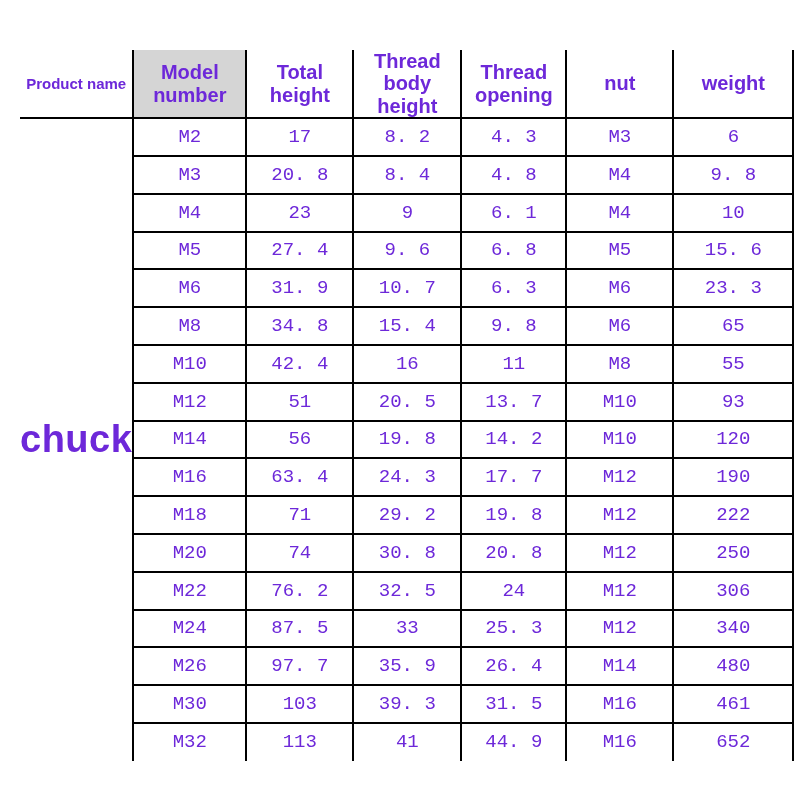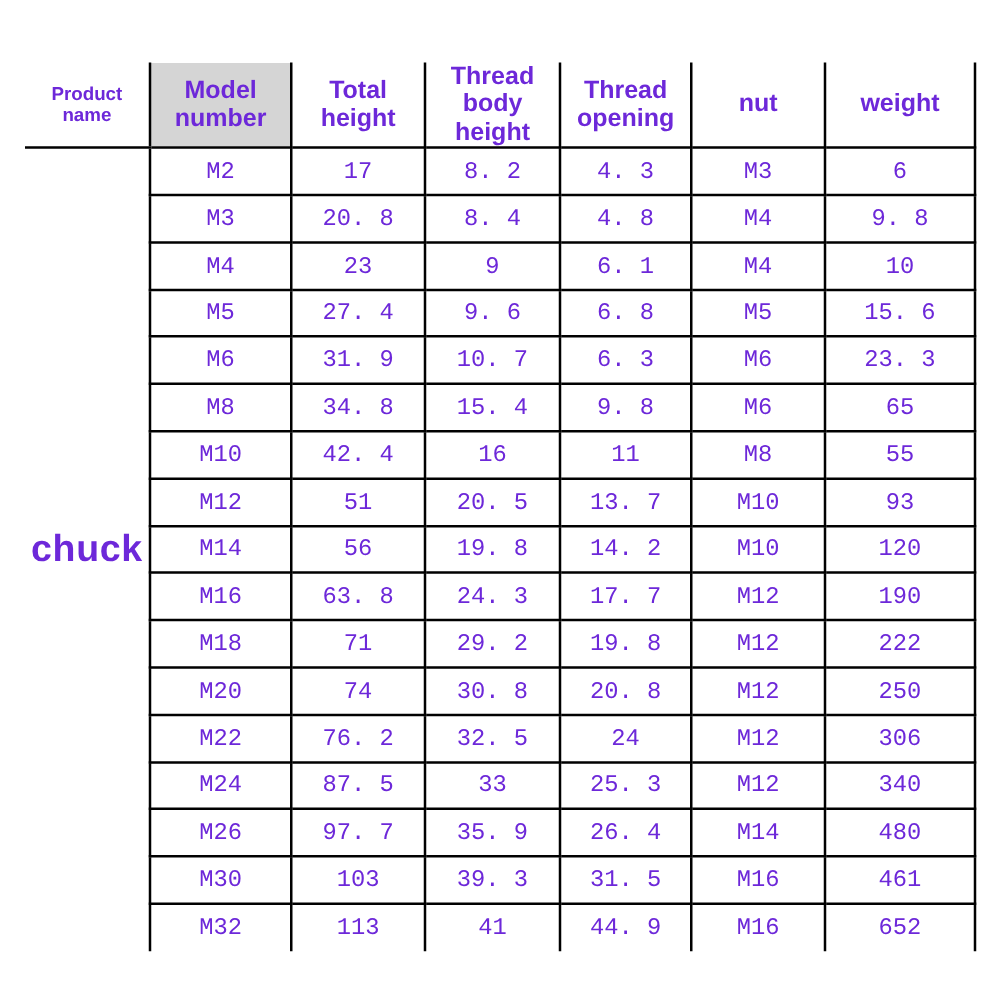--- a/index.html
+++ b/index.html
@@ -49,21 +49,21 @@
     border-bottom: 2px solid #000000;
     font-family: "Liberation Sans", sans-serif;
     font-weight: bold;
     font-size: 15px;
     background: #ffffff;
   }
   
   .product-cell {
     border: none;
     font-family: "Liberation Sans", sans-serif;
-    font-size: 30px;
+    font-size: 38px;
     font-weight: 600;
     letter-spacing: 0.5px;
     background: #ffffff;
   }
   
   .data-cell {
     border: 2px solid #000000;
     font-family: "Liberation Mono", "DejaVu Sans Mono", monospace;
     font-size: 19px;
     background: #ffffff;
@@ -168,21 +168,21 @@
         <tr>
           <td class="data-cell">M14</td>
           <td class="data-cell">56</td>
           <td class="data-cell">19. 8</td>
           <td class="data-cell">14. 2</td>
           <td class="data-cell">M10</td>
           <td class="data-cell">120</td>
         </tr>
         <tr>
           <td class="data-cell">M16</td>
-          <td class="data-cell">63. 8</td>
+          <td class="data-cell">63. 4</td>
           <td class="data-cell">24. 3</td>
           <td class="data-cell">17. 7</td>
           <td class="data-cell">M12</td>
           <td class="data-cell">190</td>
         </tr>
         <tr>
           <td class="data-cell">M18</td>
           <td class="data-cell">71</td>
           <td class="data-cell">29. 2</td>
           <td class="data-cell">19. 8</td>

